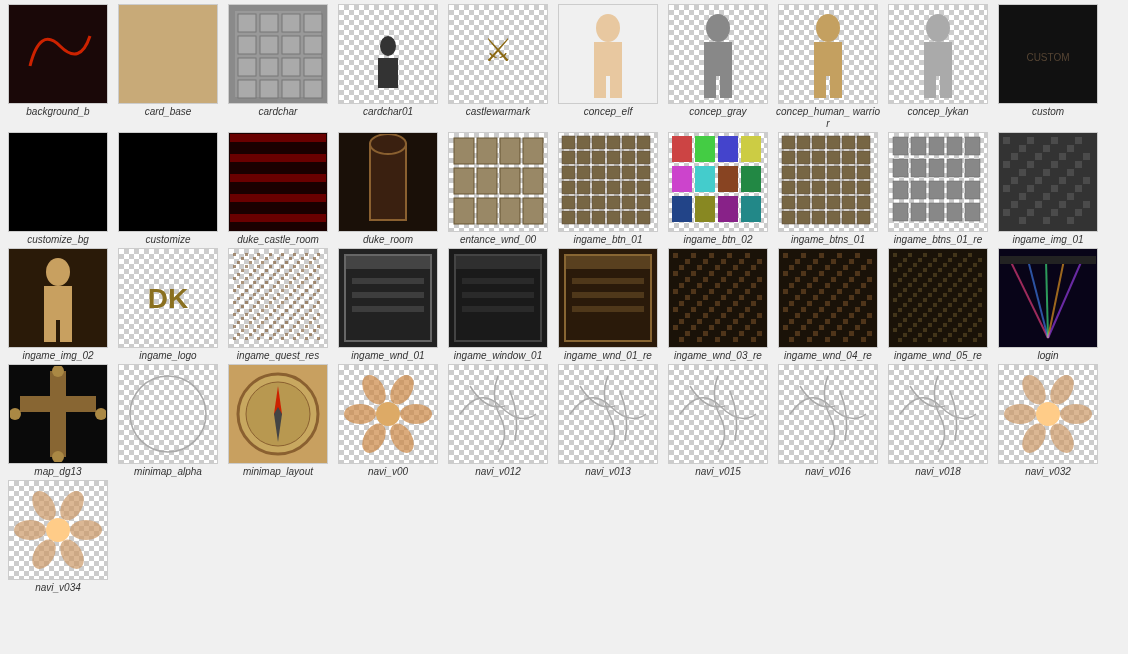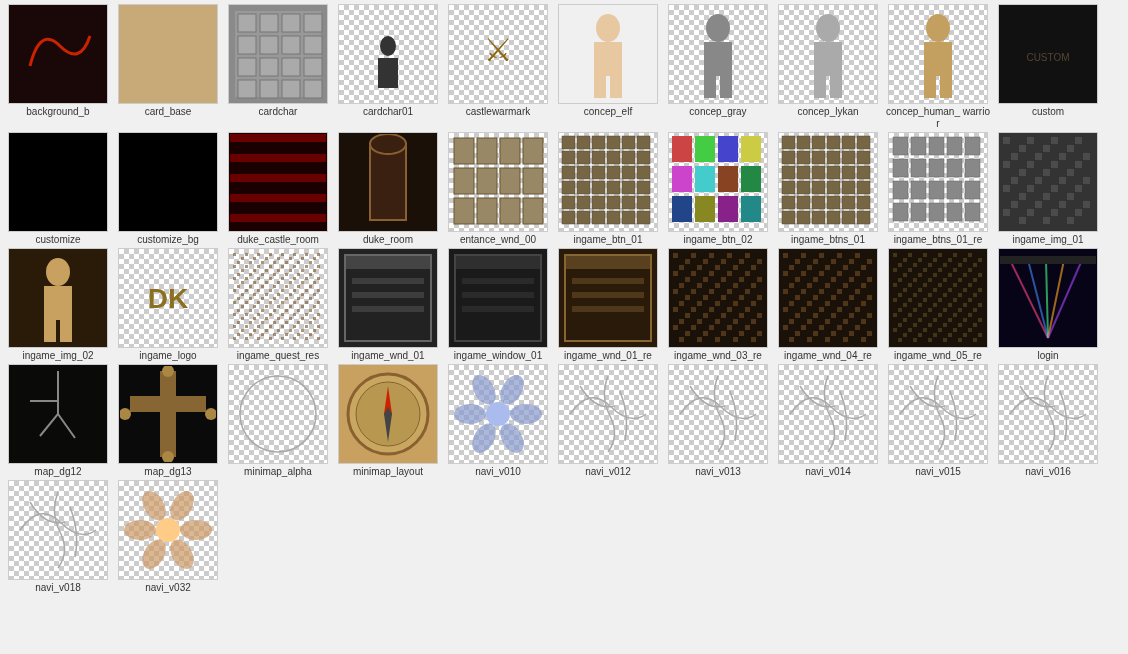--- a/index.html
+++ b/index.html
@@ -53,20 +53,21 @@
       background: #000;
     }
     .item-label {
       margin-top: 2px;
       text-align: center;
       font-size: 10px;
       color: #333;
       word-break: break-all;
       line-height: 1.2;
       max-width: 104px;
+      font-style: italic;
     }
     
     
     ::-webkit-scrollbar { width: 12px; }
     ::-webkit-scrollbar-track { background: #f0f0f0; }
     ::-webkit-scrollbar-thumb { background: #aaa; border: 1px solid #999; }
   </style>
 </head>
 <body>
 
@@ -142,55 +143,55 @@
           <rect x="34" y="36" width="28" height="34" fill="#888"></rect>
           <rect x="34" y="70" width="12" height="22" fill="#888"></rect>
           <rect x="50" y="70" width="12" height="22" fill="#888"></rect>
         </svg>
       </div>
       <div class="item-label">concep_gray</div>
     </div>
     <div class="grid-item">
       <div class="thumbnail-box checker">
         <svg width="96" height="96" viewBox="0 0 96 96">
+          <ellipse cx="48" cy="22" rx="12" ry="14" fill="#c4a060"></ellipse>
+          <rect x="34" y="36" width="28" height="34" fill="#c4a060"></rect>
+          <rect x="34" y="70" width="12" height="22" fill="#c4a060"></rect>
+          <rect x="50" y="70" width="12" height="22" fill="#c4a060"></rect>
+        </svg>
+      </div>
+      <div class="item-label">concep_human_
+warrior</div>
+    </div>
+    <div class="grid-item">
+      <div class="thumbnail-box checker">
+        <svg width="96" height="96" viewBox="0 0 96 96">
           <ellipse cx="48" cy="22" rx="12" ry="14" fill="#aaa"></ellipse>
           <rect x="34" y="36" width="28" height="34" fill="#aaa"></rect>
           <rect x="34" y="70" width="12" height="22" fill="#aaa"></rect>
           <rect x="50" y="70" width="12" height="22" fill="#aaa"></rect>
         </svg>
       </div>
       <div class="item-label">concep_lykan</div>
     </div>
     <div class="grid-item">
-      <div class="thumbnail-box checker">
-        <svg width="96" height="96" viewBox="0 0 96 96">
-          <ellipse cx="48" cy="22" rx="12" ry="14" fill="#c4a060"></ellipse>
-          <rect x="34" y="36" width="28" height="34" fill="#c4a060"></rect>
-          <rect x="34" y="70" width="12" height="22" fill="#c4a060"></rect>
-          <rect x="50" y="70" width="12" height="22" fill="#c4a060"></rect>
-        </svg>
-      </div>
-      <div class="item-label">concep_human_
-warrior</div>
-    </div>
-    <div class="grid-item">
       <div class="thumbnail-box" style="background: rgb(17, 17, 17);">
         <svg width="96" height="96" viewBox="0 0 96 96">
           <text x="48" y="55" text-anchor="middle" font-size="10" fill="#554433">CUSTOM</text>
         </svg>
       </div>
       <div class="item-label">custom</div>
+    </div>
+    <div class="grid-item">
+      <div class="thumbnail-box black" style="background: rgb(0, 0, 0);"></div>
+      <div class="item-label">customize_bg</div>
     </div>
     <div class="grid-item">
       <div class="thumbnail-box black" style="background: rgb(0, 0, 0);"></div>
       <div class="item-label">customize</div>
-    </div>
-    <div class="grid-item">
-      <div class="thumbnail-box black" style="background: rgb(0, 0, 0);"></div>
-      <div class="item-label">customize_bg</div>
     </div>
     <div class="grid-item">
       <div class="thumbnail-box" style="background: rgb(26, 0, 0);">
         <svg width="96" height="96" viewBox="0 0 96 96">
           <rect x="0" y="0" width="96" height="8" fill="#8B0000" opacity="0.7"></rect>
           <rect x="0" y="20" width="96" height="8" fill="#8B0000" opacity="0.7"></rect>
           <rect x="0" y="40" width="96" height="8" fill="#8B0000" opacity="0.7"></rect>
           <rect x="0" y="60" width="96" height="8" fill="#8B0000" opacity="0.7"></rect>
           <rect x="0" y="80" width="96" height="8" fill="#8B0000" opacity="0.7"></rect>
         </svg>
@@ -914,28 +915,20 @@
           <line x1="28" y1="10" x2="48" y2="88" stroke="#4488ff" stroke-width="2" opacity="0.6"></line>
           <line x1="46" y1="10" x2="48" y2="88" stroke="#44ff88" stroke-width="2" opacity="0.6"></line>
           <line x1="64" y1="10" x2="48" y2="88" stroke="#ffaa22" stroke-width="2" opacity="0.6"></line>
           <line x1="82" y1="10" x2="48" y2="88" stroke="#aa44ff" stroke-width="2" opacity="0.6"></line>
           <rect x="0" y="6" width="96" height="8" fill="#222"></rect>
         </svg>
       </div>
       <div class="item-label">login</div>
     </div>
     <div class="grid-item">
-      <div class="thumbnail-box" style="background: rgb(10, 10, 8);">
-        <svg width="96" height="96" viewBox="0 0 96 96">
-          <path d="M48,5 L48,48 L30,70 M48,48 L65,72 M20,35 L48,35" stroke="#888" stroke-width="2" fill="none"></path>
-        </svg>
-      </div>
-      <div class="item-label">map_dg12</div>
-    </div>
-    <div class="grid-item">
       <div class="thumbnail-box black" style="background: rgb(10, 10, 10);">
         <svg width="96" height="96" viewBox="0 0 96 96">
           <rect x="40" y="5" width="16" height="86" fill="#886633"></rect>
           <rect x="10" y="30" width="76" height="16" fill="#886633"></rect>
           <circle cx="5" cy="48" r="6" fill="#aa8844"></circle>
           <circle cx="48" cy="5" r="6" fill="#aa8844"></circle>
           <circle cx="91" cy="48" r="6" fill="#aa8844"></circle>
           <circle cx="48" cy="91" r="6" fill="#aa8844"></circle>
         </svg>
       </div>
@@ -956,30 +949,30 @@
           <circle cx="48" cy="48" r="32" fill="#b89850" stroke="#8a6030" stroke-width="1"></circle>
           <polygon points="48,20 52,48 48,55 44,48" fill="#cc2200"></polygon>
           <polygon points="48,76 52,48 48,41 44,48" fill="#444"></polygon>
         </svg>
       </div>
       <div class="item-label">minimap_layout</div>
     </div>
     <div class="grid-item">
       <div class="thumbnail-box checker">
         <svg width="96" height="96" viewBox="0 0 96 96">
-          <ellipse cx="76" cy="48" rx="10" ry="16" fill="#8899cc" opacity="0.7" transform="rotate(90,76,48)"></ellipse>
-          <ellipse cx="62" cy="72.24871130596428" rx="10" ry="16" fill="#8899cc" opacity="0.7" transform="rotate(150,62,72.24871130596428)"></ellipse>
-          <ellipse cx="34.00000000000001" cy="72.24871130596429" rx="10" ry="16" fill="#8899cc" opacity="0.7" transform="rotate(210,34.00000000000001,72.24871130596429)"></ellipse>
-          <ellipse cx="20" cy="48" rx="10" ry="16" fill="#8899cc" opacity="0.7" transform="rotate(270,20,48)"></ellipse>
-          <ellipse cx="33.999999999999986" cy="23.751288694035726" rx="10" ry="16" fill="#8899cc" opacity="0.7" transform="rotate(330,33.999999999999986,23.751288694035726)"></ellipse>
-          <ellipse cx="62" cy="23.75128869403572" rx="10" ry="16" fill="#8899cc" opacity="0.7" transform="rotate(390,62,23.75128869403572)"></ellipse>
-          <circle cx="48" cy="48" r="12" fill="#aabbee"></circle>
-        </svg>
-      </div>
-      <div class="item-label">navi_v010</div>
+          <ellipse cx="76" cy="48" rx="10" ry="16" fill="#cc8844" opacity="0.7" transform="rotate(90,76,48)"></ellipse>
+          <ellipse cx="62" cy="72.24871130596428" rx="10" ry="16" fill="#cc8844" opacity="0.7" transform="rotate(150,62,72.24871130596428)"></ellipse>
+          <ellipse cx="34.00000000000001" cy="72.24871130596429" rx="10" ry="16" fill="#cc8844" opacity="0.7" transform="rotate(210,34.00000000000001,72.24871130596429)"></ellipse>
+          <ellipse cx="20" cy="48" rx="10" ry="16" fill="#cc8844" opacity="0.7" transform="rotate(270,20,48)"></ellipse>
+          <ellipse cx="33.999999999999986" cy="23.751288694035726" rx="10" ry="16" fill="#cc8844" opacity="0.7" transform="rotate(330,33.999999999999986,23.751288694035726)"></ellipse>
+          <ellipse cx="62" cy="23.75128869403572" rx="10" ry="16" fill="#cc8844" opacity="0.7" transform="rotate(390,62,23.75128869403572)"></ellipse>
+          <circle cx="48" cy="48" r="12" fill="#ddaa66"></circle>
+        </svg>
+      </div>
+      <div class="item-label">navi_v00</div>
     </div>
     <div class="grid-item">
       <div class="thumbnail-box checker">
         <svg width="96" height="96" viewBox="0 0 96 96">
           <path d="M10,48 Q30,20 50,40 Q70,60 86,48" stroke="#aaaaaa" stroke-width="1.5" fill="none"></path>
           <path d="M48,10 Q40,30 50,50 Q60,70 48,86" stroke="#aaaaaa" stroke-width="1.5" fill="none"></path>
           <path d="M20,20 Q35,45 55,40" stroke="#aaaaaa" stroke-width="1.5" fill="none"></path>
           <path d="M60,25 Q70,50 65,75" stroke="#aaaaaa" stroke-width="1.5" fill="none"></path>
         </svg>
       </div>
@@ -988,31 +981,20 @@
     <div class="grid-item">
       <div class="thumbnail-box checker">
         <svg width="96" height="96" viewBox="0 0 96 96">
           <path d="M10,48 Q30,20 50,40 Q70,60 86,48" stroke="#aaaaaa" stroke-width="1.5" fill="none"></path>
           <path d="M48,10 Q40,30 50,50 Q60,70 48,86" stroke="#aaaaaa" stroke-width="1.5" fill="none"></path>
           <path d="M20,20 Q35,45 55,40" stroke="#aaaaaa" stroke-width="1.5" fill="none"></path>
           <path d="M60,25 Q70,50 65,75" stroke="#aaaaaa" stroke-width="1.5" fill="none"></path>
         </svg>
       </div>
       <div class="item-label">navi_v013</div>
-    </div>
-    <div class="grid-item">
-      <div class="thumbnail-box checker">
-        <svg width="96" height="96" viewBox="0 0 96 96">
-          <path d="M10,48 Q30,20 50,40 Q70,60 86,48" stroke="#aaaaaa" stroke-width="1.5" fill="none"></path>
-          <path d="M48,10 Q40,30 50,50 Q60,70 48,86" stroke="#aaaaaa" stroke-width="1.5" fill="none"></path>
-          <path d="M20,20 Q35,45 55,40" stroke="#aaaaaa" stroke-width="1.5" fill="none"></path>
-          <path d="M60,25 Q70,50 65,75" stroke="#aaaaaa" stroke-width="1.5" fill="none"></path>
-        </svg>
-      </div>
-      <div class="item-label">navi_v014</div>
     </div>
     <div class="grid-item">
       <div class="thumbnail-box checker">
         <svg width="96" height="96" viewBox="0 0 96 96">
           <path d="M10,48 Q30,20 50,40 Q70,60 86,48" stroke="#aaaaaa" stroke-width="1.5" fill="none"></path>
           <path d="M48,10 Q40,30 50,50 Q60,70 48,86" stroke="#aaaaaa" stroke-width="1.5" fill="none"></path>
           <path d="M20,20 Q35,45 55,40" stroke="#aaaaaa" stroke-width="1.5" fill="none"></path>
           <path d="M60,25 Q70,50 65,75" stroke="#aaaaaa" stroke-width="1.5" fill="none"></path>
         </svg>
       </div>
@@ -1047,13 +1029,27 @@
           <ellipse cx="62" cy="72.24871130596428" rx="10" ry="16" fill="#cc9966" opacity="0.7" transform="rotate(150,62,72.24871130596428)"></ellipse>
           <ellipse cx="34.00000000000001" cy="72.24871130596429" rx="10" ry="16" fill="#cc9966" opacity="0.7" transform="rotate(210,34.00000000000001,72.24871130596429)"></ellipse>
           <ellipse cx="20" cy="48" rx="10" ry="16" fill="#cc9966" opacity="0.7" transform="rotate(270,20,48)"></ellipse>
           <ellipse cx="33.999999999999986" cy="23.751288694035726" rx="10" ry="16" fill="#cc9966" opacity="0.7" transform="rotate(330,33.999999999999986,23.751288694035726)"></ellipse>
           <ellipse cx="62" cy="23.75128869403572" rx="10" ry="16" fill="#cc9966" opacity="0.7" transform="rotate(390,62,23.75128869403572)"></ellipse>
           <circle cx="48" cy="48" r="12" fill="#ffcc88"></circle>
         </svg>
       </div>
       <div class="item-label">navi_v032</div>
     </div>
+    <div class="grid-item">
+      <div class="thumbnail-box checker">
+        <svg width="96" height="96" viewBox="0 0 96 96">
+          <ellipse cx="76" cy="48" rx="10" ry="16" fill="#cc9966" opacity="0.7" transform="rotate(90,76,48)"></ellipse>
+          <ellipse cx="62" cy="72.24871130596428" rx="10" ry="16" fill="#cc9966" opacity="0.7" transform="rotate(150,62,72.24871130596428)"></ellipse>
+          <ellipse cx="34.00000000000001" cy="72.24871130596429" rx="10" ry="16" fill="#cc9966" opacity="0.7" transform="rotate(210,34.00000000000001,72.24871130596429)"></ellipse>
+          <ellipse cx="20" cy="48" rx="10" ry="16" fill="#cc9966" opacity="0.7" transform="rotate(270,20,48)"></ellipse>
+          <ellipse cx="33.999999999999986" cy="23.751288694035726" rx="10" ry="16" fill="#cc9966" opacity="0.7" transform="rotate(330,33.999999999999986,23.751288694035726)"></ellipse>
+          <ellipse cx="62" cy="23.75128869403572" rx="10" ry="16" fill="#cc9966" opacity="0.7" transform="rotate(390,62,23.75128869403572)"></ellipse>
+          <circle cx="48" cy="48" r="12" fill="#ffcc88"></circle>
+        </svg>
+      </div>
+      <div class="item-label">navi_v034</div>
+    </div>
   </div>
 
 </body></html>

